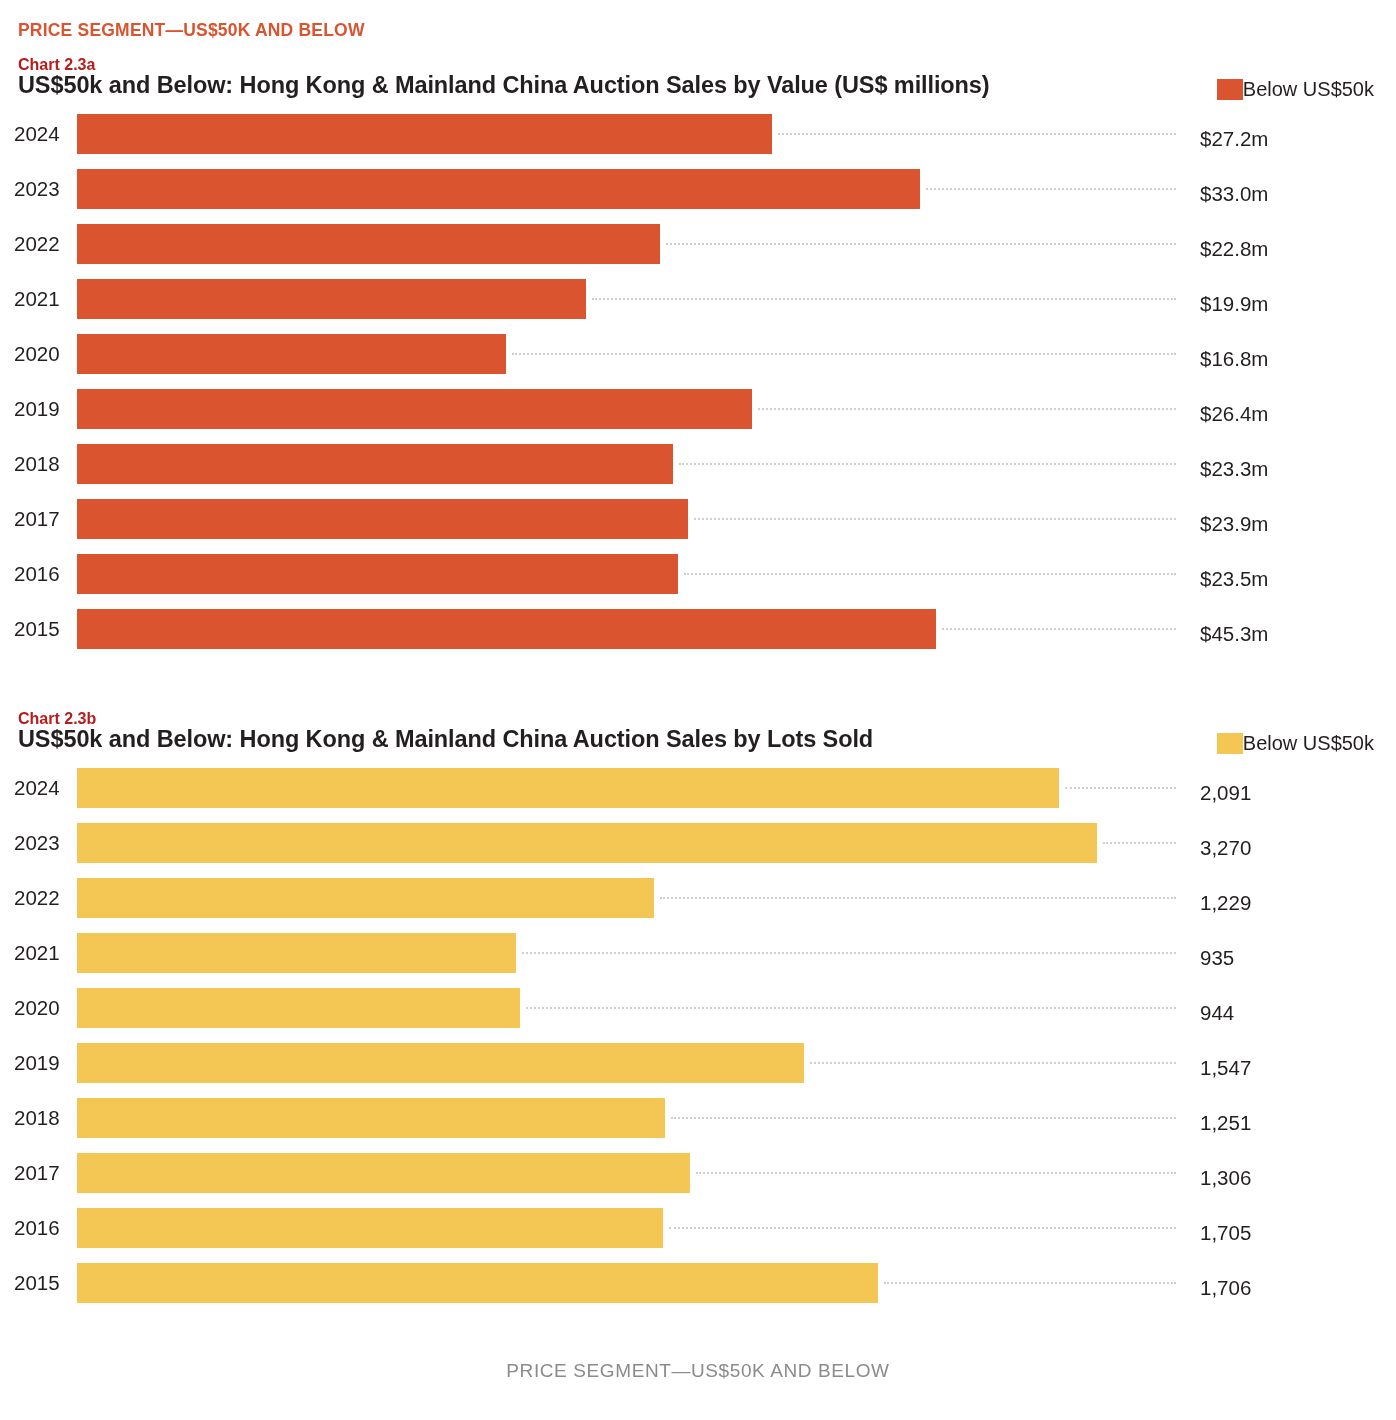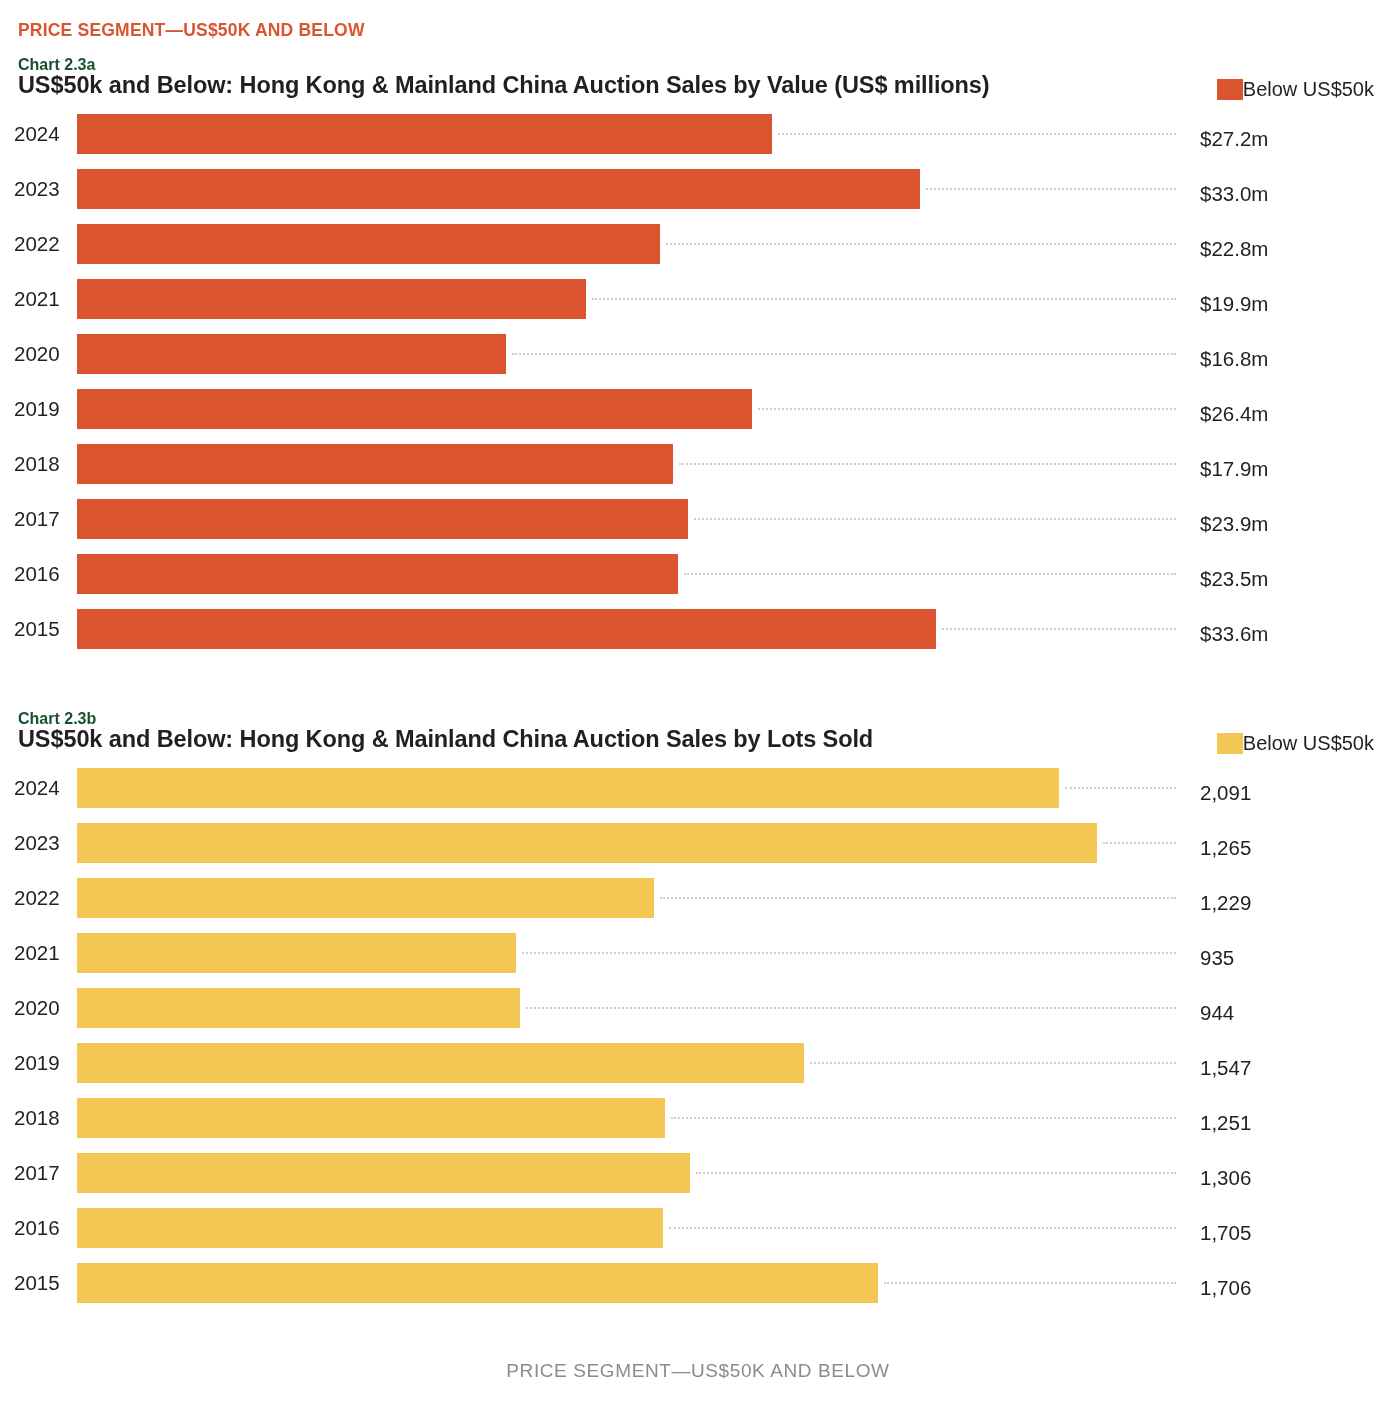--- a/index.html
+++ b/index.html
@@ -43,21 +43,21 @@
   }
   #chart-a { top: 56px; }
   #chart-b { top: 710px; }
 
   .chart-num {
     position: absolute;
     left: 18px;
     top: 0px;
     font-size: 16px;
     font-weight: bold;
-    color: #14532d;
+    color: #b91c1c;
   }
   .chart-title {
     position: absolute;
     left: 18px;
     top: 16px;
     font-size: 23.5px;
     font-weight: bold;
     color: #231f20;
     white-space: nowrap;
     letter-spacing: -0.1px;
@@ -206,21 +206,21 @@
             <div class="bar" style="width: 675px; background: rgb(217, 84, 47);"></div>
           </div>
           <div class="row-value">$26.4m</div>
         </div>
         <div class="row">
           <div class="row-year">2018</div>
           <div class="row-track">
             <div class="leader" style="left: 602px; width: 497px;"></div>
             <div class="bar" style="width: 596px; background: rgb(217, 84, 47);"></div>
           </div>
-          <div class="row-value">$17.9m</div>
+          <div class="row-value">$23.3m</div>
         </div>
         <div class="row">
           <div class="row-year">2017</div>
           <div class="row-track">
             <div class="leader" style="left: 617px; width: 482px;"></div>
             <div class="bar" style="width: 611px; background: rgb(217, 84, 47);"></div>
           </div>
           <div class="row-value">$23.9m</div>
         </div>
         <div class="row">
@@ -230,21 +230,21 @@
             <div class="bar" style="width: 601px; background: rgb(217, 84, 47);"></div>
           </div>
           <div class="row-value">$23.5m</div>
         </div>
         <div class="row">
           <div class="row-year">2015</div>
           <div class="row-track">
             <div class="leader" style="left: 865px; width: 234px;"></div>
             <div class="bar" style="width: 859px; background: rgb(217, 84, 47);"></div>
           </div>
-          <div class="row-value">$33.6m</div>
+          <div class="row-value">$45.3m</div>
         </div>
       </div>
   </div>
 
   <div class="chart-block" id="chart-b">
     <div class="chart-num">Chart 2.3b</div>
     <div class="chart-title">US$50k and Below: Hong Kong &amp; Mainland China Auction Sales by Lots Sold</div>
     <div class="legend">
       <span class="legend-swatch" id="swatch-b" style="background: rgb(244, 198, 83);"></span>
       <span class="legend-label">Below US$50k</span>
@@ -257,21 +257,21 @@
             <div class="bar" style="width: 982px; background: rgb(244, 198, 83);"></div>
           </div>
           <div class="row-value">2,091</div>
         </div>
         <div class="row">
           <div class="row-year">2023</div>
           <div class="row-track">
             <div class="leader" style="left: 1026px; width: 73px;"></div>
             <div class="bar" style="width: 1020px; background: rgb(244, 198, 83);"></div>
           </div>
-          <div class="row-value">1,265</div>
+          <div class="row-value">3,270</div>
         </div>
         <div class="row">
           <div class="row-year">2022</div>
           <div class="row-track">
             <div class="leader" style="left: 583px; width: 516px;"></div>
             <div class="bar" style="width: 577px; background: rgb(244, 198, 83);"></div>
           </div>
           <div class="row-value">1,229</div>
         </div>
         <div class="row">

